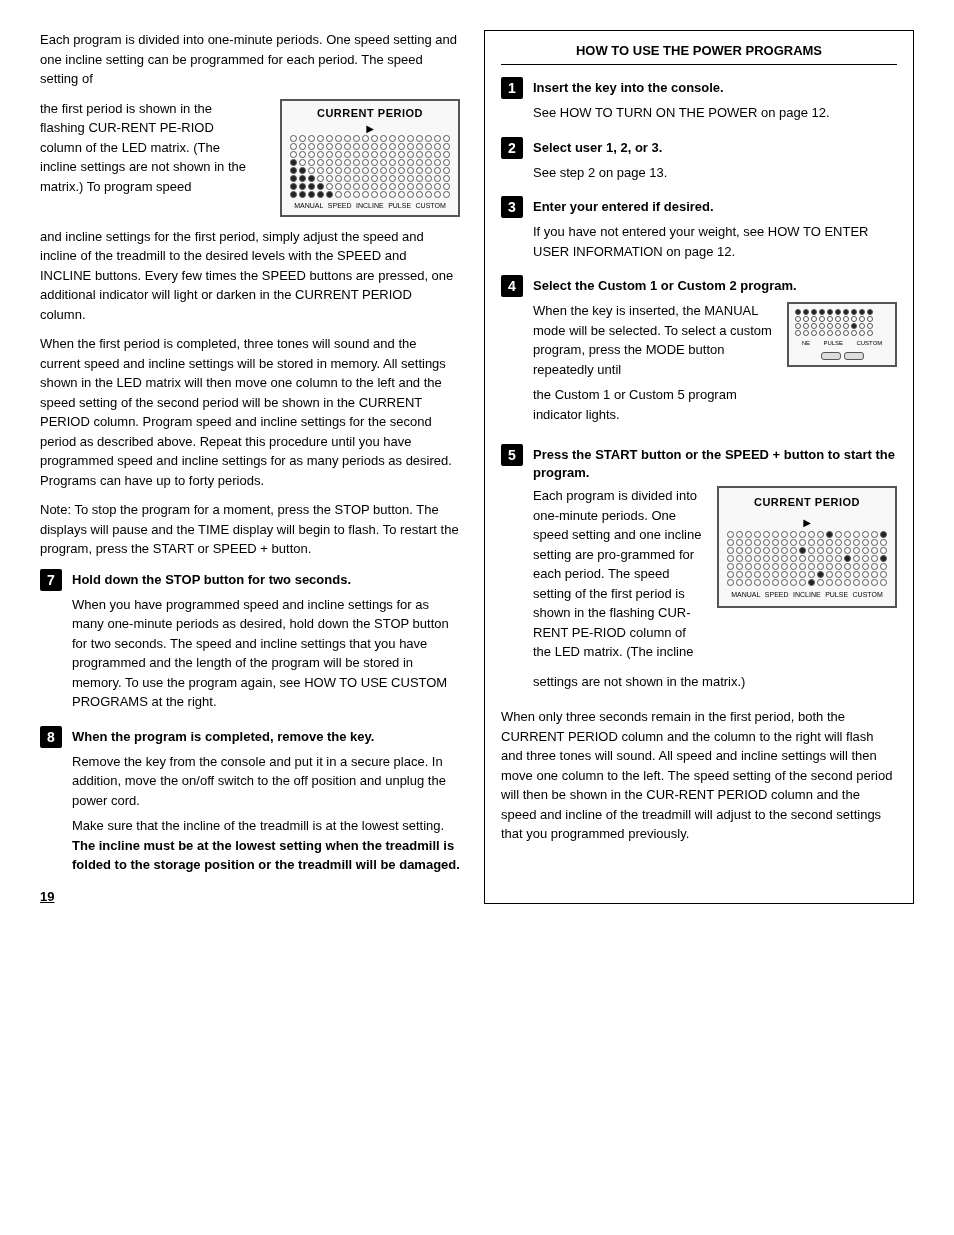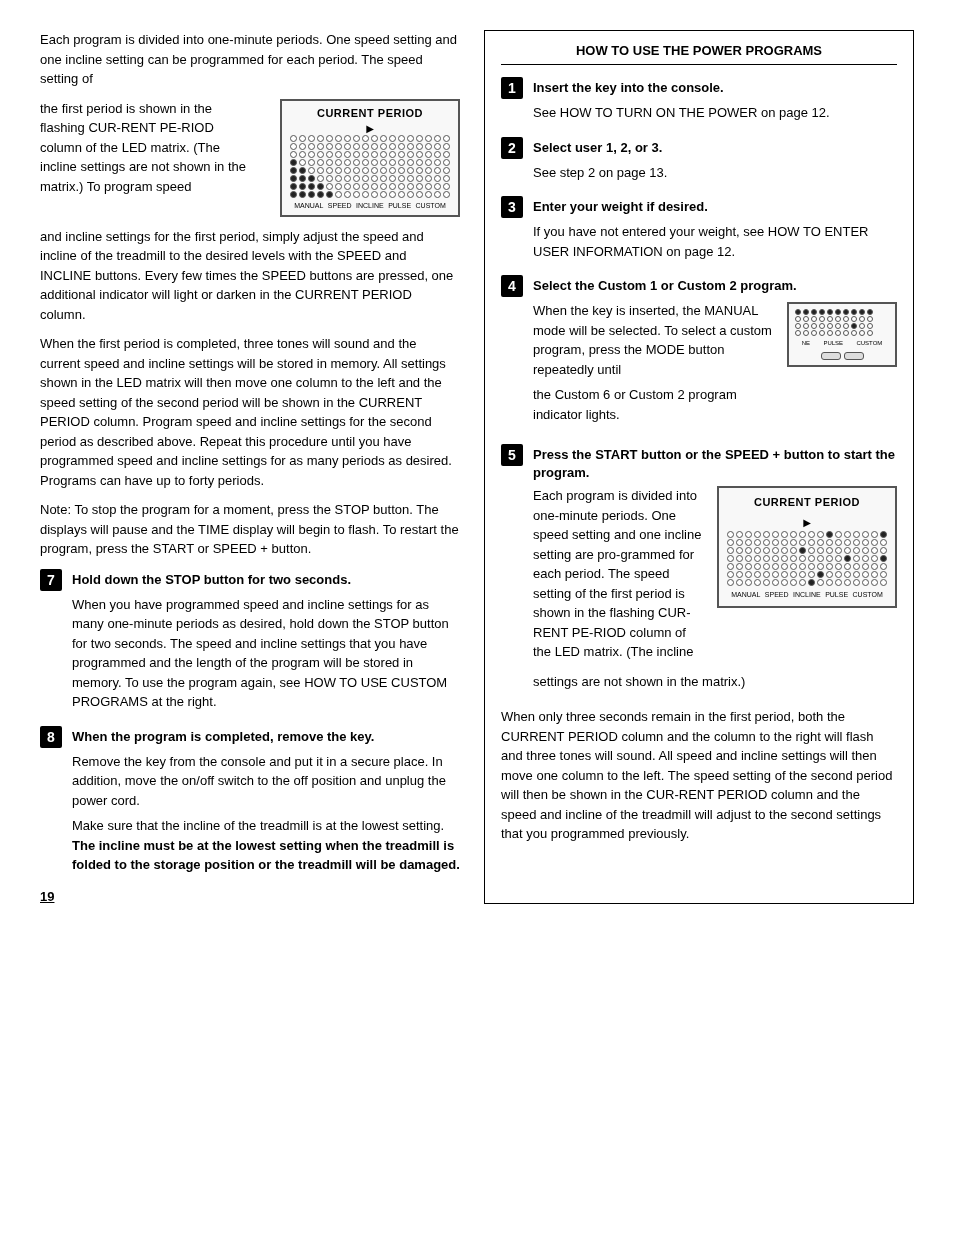--- a/index.html
+++ b/index.html
@@ -443,37 +443,37 @@
           <div class="step-title">Select user 1, 2, or 3.</div>
         </div>
         <div class="step-body">
           <p>See step 2 on page 13.</p>
         </div>
       </div>
 
       <div class="step-block">
         <div class="step-header">
           <div class="step-num">3</div>
-          <div class="step-title">Enter your weight if desired.</div>
+          <div class="step-title">Enter your entered if desired.</div>
         </div>
         <div class="step-body">
           <p>If you have not entered your weight, see HOW TO ENTER USER INFORMATION on page 12.</p>
         </div>
       </div>
 
       <div class="step-block">
         <div class="step-header">
           <div class="step-num">4</div>
           <div class="step-title">Select the Custom 1 or Custom 2 program.</div>
         </div>
         <div class="step-body">
           <div class="step4-inner">
             <div class="step4-text">
               <p>When the key is inserted, the MANUAL mode will be selected. To select a custom program, press the MODE button repeatedly until</p>
-              <p>the Custom 6 or Custom 2 program indicator lights.</p>
+              <p>the Custom 1 or Custom 5 program indicator lights.</p>
             </div>
             <div class="step4-figure">
               <div class="small-led-panel">
                 <div class="small-led-rows">
                   <div class="small-led-row">
                     <span class="small-led-dot filled"></span>
                       <span class="small-led-dot filled"></span>
                       <span class="small-led-dot filled"></span>
                       <span class="small-led-dot filled"></span>
                       <span class="small-led-dot filled"></span>

